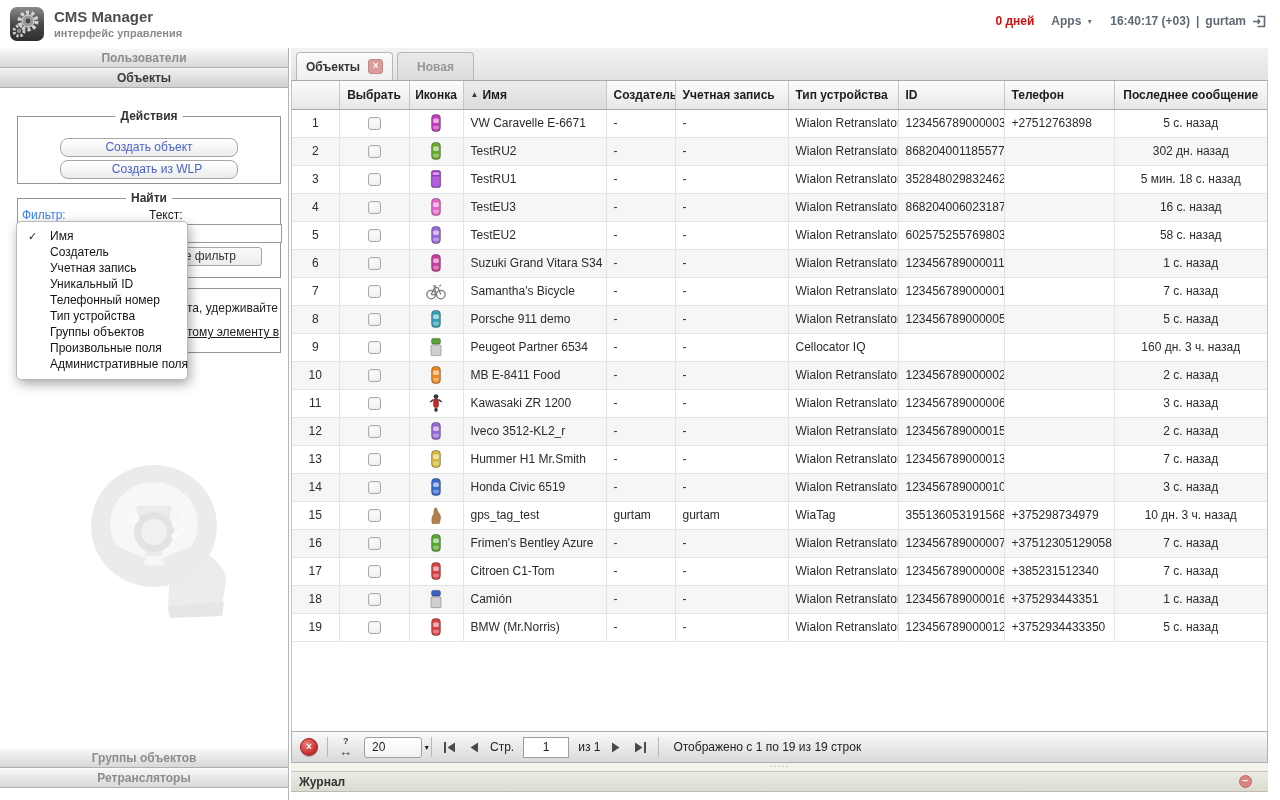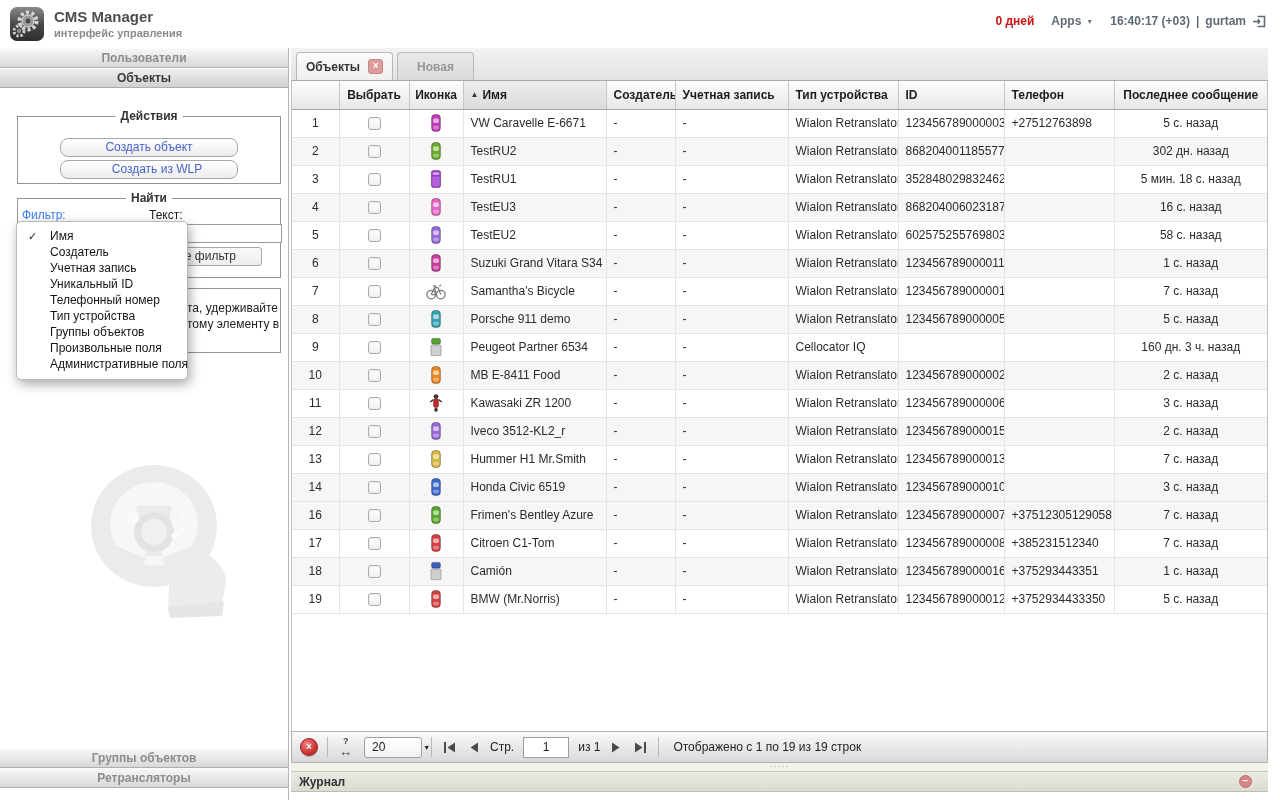--- a/index.html
+++ b/index.html
@@ -30,21 +30,21 @@
   .sb-btn { position:absolute; left:50%; transform:translateX(-50%); width:178px; height:19px; border:1px solid #a6a6a6; border-radius:8px; background:linear-gradient(#ffffff,#ececec); color:#4a63c8; font-size:12px; text-align:center; line-height:17px; cursor:pointer; box-sizing:border-box; }
   .btn-create { top:21px; }
   .btn-wlp { top:43px;padding-left:16px; }
   .fs-search { left:17px; top:150px; width:264px; height:80px; }
   .lbl-filter { position:absolute; left:4px; top:9px; font-size:12px; color:#3b82f6; }
   .lbl-text { position:absolute; left:131px; top:9px; font-size:12px; color:#222; }
   .search-input { position:absolute; left:124px; top:25px; width:132px; height:15px; border:1px solid #999; font-size:12px; padding:1px 3px; background:#fff; }
   .btn-choose { position:absolute; left:92px; top:48px; width:152px; height:19px; border:1px solid #a6a6a6; border-radius:3px; background:linear-gradient(#fbfbfb,#ededed); color:#333; font-size:12px; text-align:center; line-height:17px; cursor:pointer; box-sizing:border-box; }
   .hint-box { position:absolute; left:22px; top:240px; width:259px; height:65px; border:1px solid #949494; box-sizing:border-box; font-size:12px; color:#222; }
   .hint-l1 { position:absolute; left:164px; top:12px; white-space:nowrap; }
-  .hint-l2 { position:absolute; left:164px; top:28px; white-space:nowrap; }
+  .hint-l2 { position:absolute; left:164px; top:36px; white-space:nowrap;text-decoration:underline; }
   .filter-dropdown { position:absolute; left:16px; top:173px; width:170px; background:#fff; border:1px solid #bbb; border-radius:5px; box-shadow:2px 4px 12px rgba(0,0,0,0.35); padding:6px 0 7px; z-index:30; }
   .fd-item { position:relative; height:16px; line-height:16px; padding-left:33px; font-size:12px; color:#141414; cursor:pointer; white-space:nowrap; }
   .fd-check { position:absolute; left:11px; top:0; font-size:11px; color:#222; }
   .wheel { position:absolute; left:76px; top:398px; }
 
   
   .main { position:absolute; left:291px; top:48px; width:977px; height:752px; }
   .tabbar { position:absolute; left:0; right:0; top:0; height:33px; background:linear-gradient(#f3f3f3,#e2e2e2); border-bottom:1px solid #a8a8a8; box-sizing:border-box; }
   .tab { position:absolute; bottom:0; height:28px; box-sizing:border-box; border:1px solid #b8b8b8; border-bottom:none; border-radius:4px 4px 0 0; font-size:12px; font-weight:bold; display:flex; align-items:center; justify-content:center; gap:8px; cursor:pointer; }
   .tab.active { left:5px; width:97px; background:linear-gradient(#fbfbfb,#efefef); color:#333; }
@@ -478,20 +478,36 @@
                     <rect x="8.1" y="6.6" width="5.8" height="4.4" rx="1.4" fill="rgba(255,255,255,0.6)"></rect>
                     <rect x="8.1" y="13.8" width="5.8" height="3.4" rx="1.4" fill="rgba(255,255,255,0.35)"></rect>
                   </svg></span></td>
               <td>Honda Civic 6519</td>
               <td>-</td>
               <td>-</td>
               <td>Wialon Retranslator</td>
               <td>123456789000010</td>
               <td></td>
               <td class="center">3 с. назад</td>
+            </tr>
+            <tr class="odd">
+              <td class="center">15</td>
+              <td class="center">
+                <div class="cbx"></div>
+              </td>
+              <td class="center"><span><svg class="uicon" width="22" height="22" viewBox="0 0 22 22">
+                    <path d="M7.2 19.5 C6.2 14.5 7.6 12.2 8.6 10.2 C9.4 8.6 8.6 5.4 10 4.2 C10.8 3.5 11.6 4 11.8 5 C12.1 6.2 12.4 7.2 13.4 8.4 C14.8 10.1 15.6 12 15.4 14.4 C15.2 16.4 14.6 17.8 14.2 19.5 Z" fill="#b3814a" stroke="#8a5f2e" stroke-width="0.6"></path>
+                  </svg></span></td>
+              <td>gps_tag_test</td>
+              <td>gurtam</td>
+              <td>gurtam</td>
+              <td>WiaTag</td>
+              <td>355136053191568</td>
+              <td>+375298734979</td>
+              <td class="center">10 дн. 3 ч. назад</td>
             </tr>
             <tr class="even">
               <td class="center">16</td>
               <td class="center">
                 <div class="cbx"></div>
               </td>
               <td class="center"><span><svg class="uicon" width="22" height="22" viewBox="0 0 22 22">
                     <rect x="6.6" y="2.4" width="8.8" height="17.2" rx="3.6" fill="#55a82c" stroke="rgba(0,0,0,0.45)" stroke-width="0.7"></rect>
                     <rect x="8.1" y="6.6" width="5.8" height="4.4" rx="1.4" fill="rgba(255,255,255,0.6)"></rect>
                     <rect x="8.1" y="13.8" width="5.8" height="3.4" rx="1.4" fill="rgba(255,255,255,0.35)"></rect>

